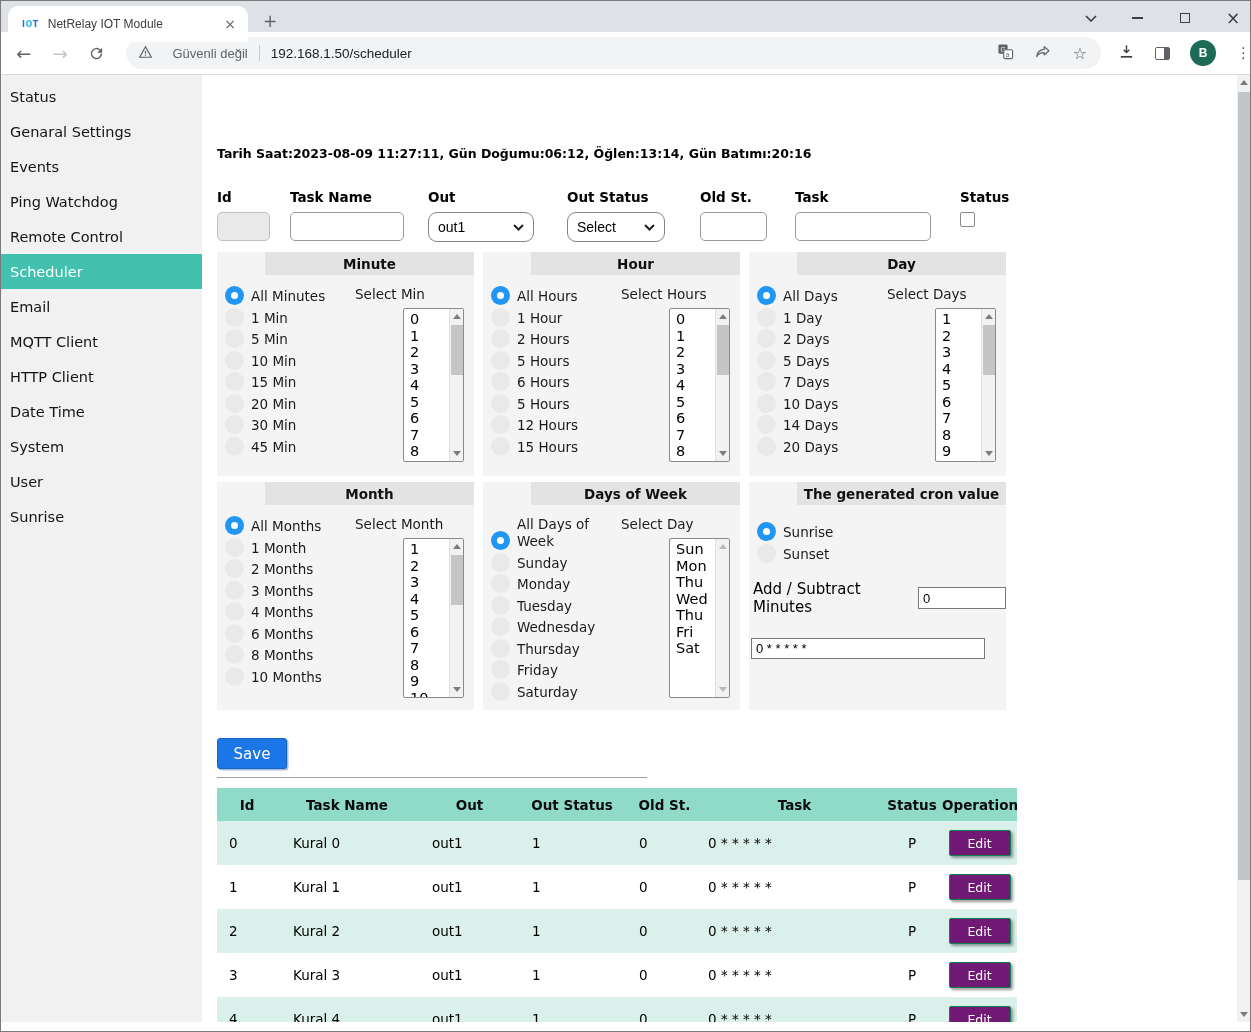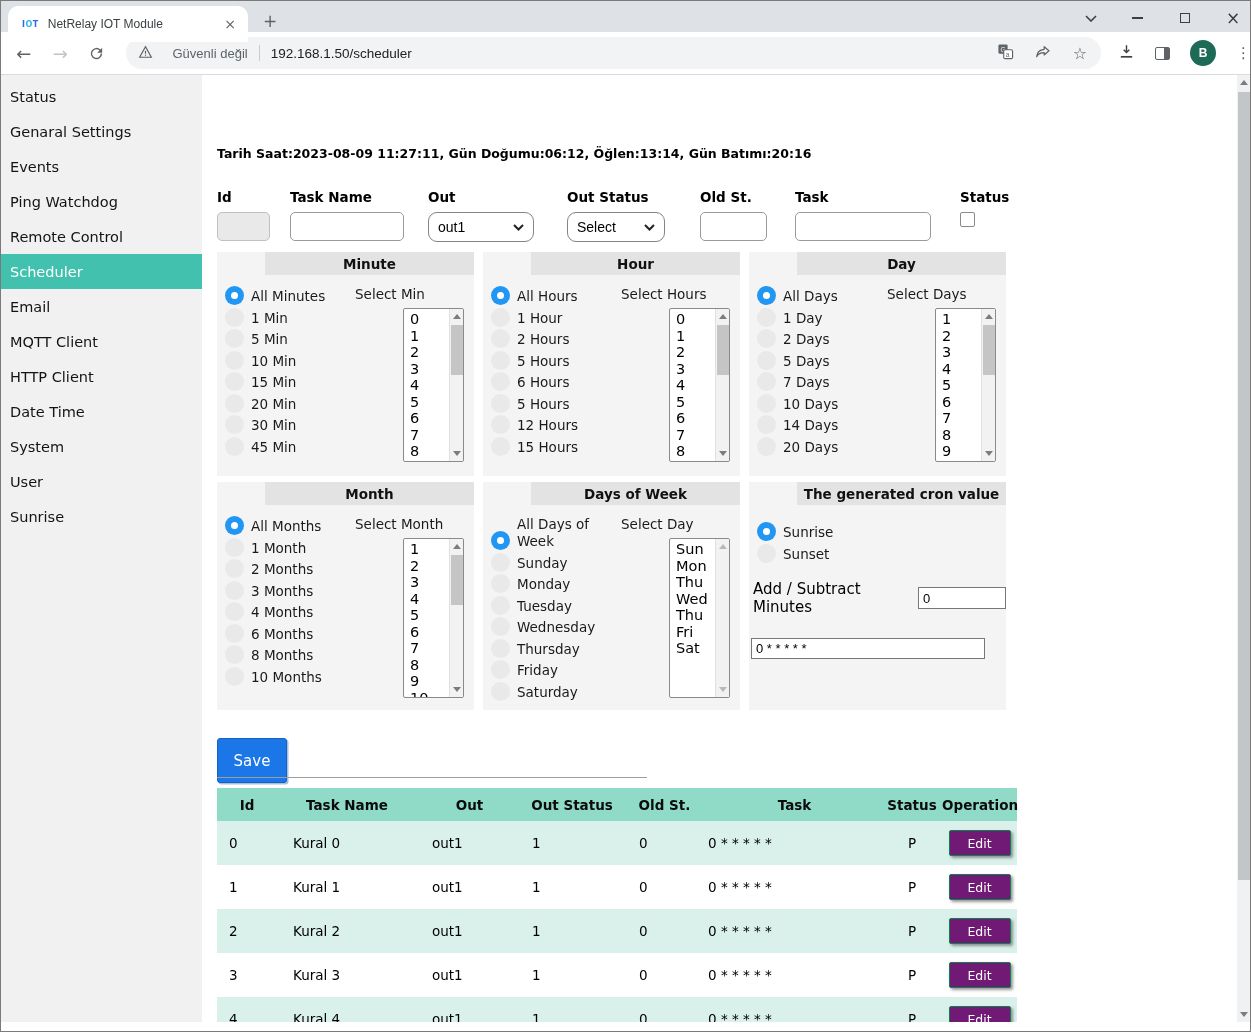--- a/index.html
+++ b/index.html
@@ -113,21 +113,21 @@
   .cron-radios { position:absolute; left:8px; top:38px; }
   .cron-minutes { position:absolute; left:4px; top:98px; display:flex; align-items:center; gap:10px; }
   .cron-minutes .cm-label { font-size:15px; color:#000; }
   .cron-minutes input { width:88px; height:22px; border:1px solid #777; font-size:13px; padding:0 4px;
                         font-family:"Liberation Sans", sans-serif; }
   .cron-out { position:absolute; left:2px; top:156px; }
   .cron-out input { width:234px; height:21px; border:1px solid #777; font-size:13px; padding:0 4px;
                     font-family:"Liberation Sans", sans-serif; }
 
   
-  .save-btn { position:absolute; left:15px; top:663px; width:70px; height:45px; background:#1b76e8; color:#fff;
+  .save-btn { position:absolute; left:15px; top:663px; width:70px; height:31px; background:#1b76e8; color:#fff;
               font-size:15px; border:1px solid #1463c6; border-radius:3px; box-shadow:1.5px 1.5px 0 #a9bed9;
               font-family:"DejaVu Sans", sans-serif; }
   .divider { position:absolute; left:15px; top:702px; width:430px; border-top:1px solid #9e9e9e; }
 
   .table { position:absolute; left:15px; top:713px; width:800px; }
   .t-header, .t-row { display:grid; grid-template-columns:60px 140px 105px 100px 85px 175px 60px 75px; align-items:center; }
   .t-header { height:33px; background:#8fdbc8; }
   .t-header > div { text-align:center; font-size:13.5px; font-weight:700; color:#0b0b0b; }
   .t-row { height:44px; font-size:13.5px; color:#000; background:#fff; }
   .t-row.alt { background:#daf1eb; }

